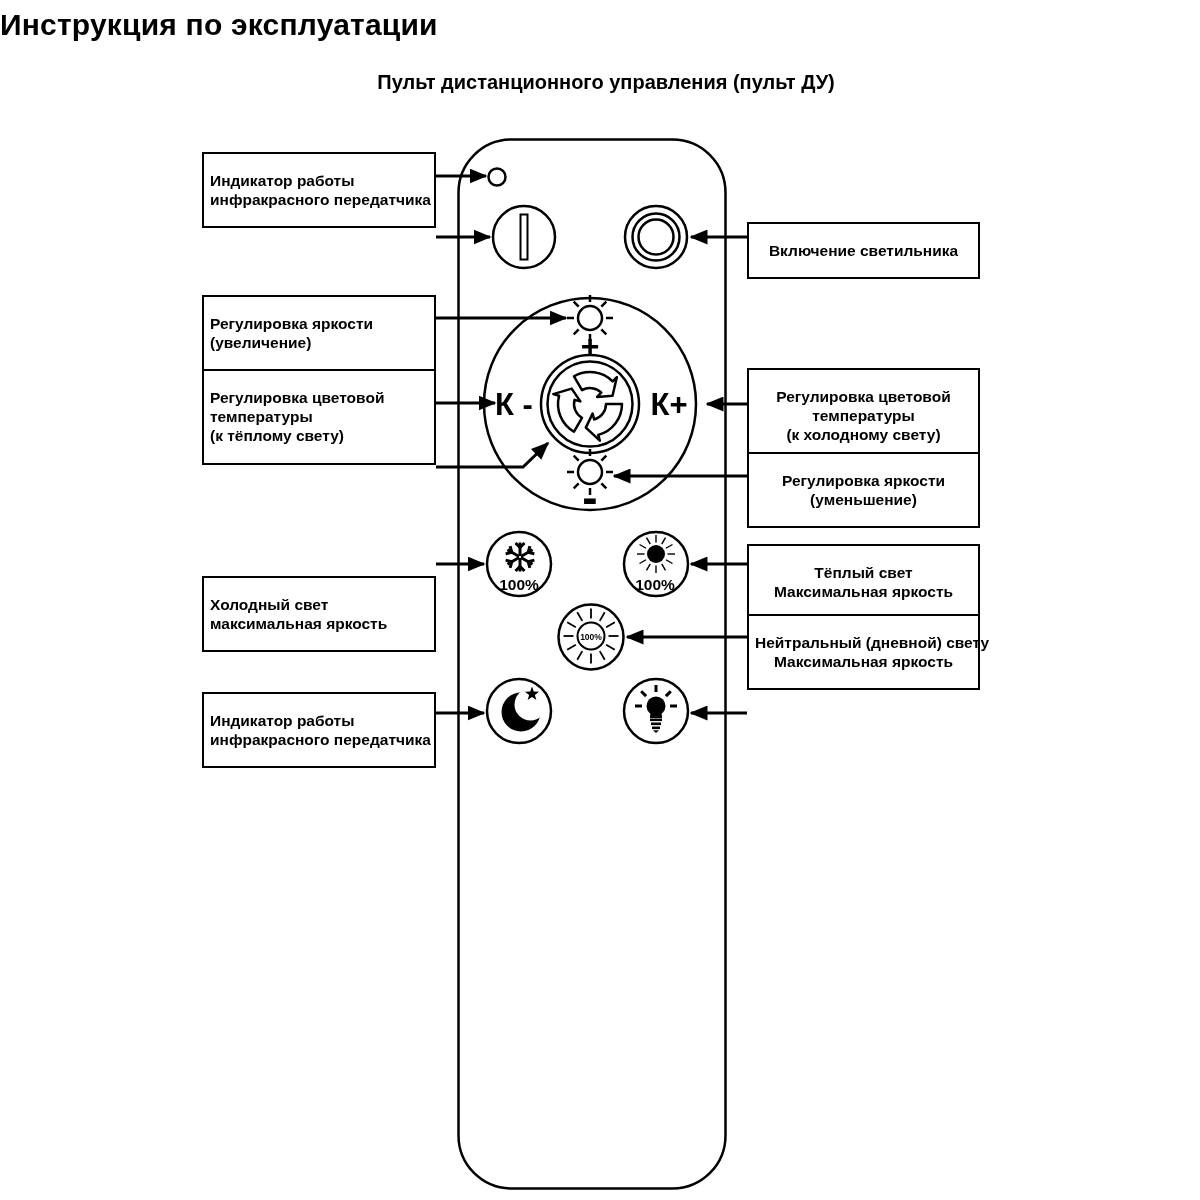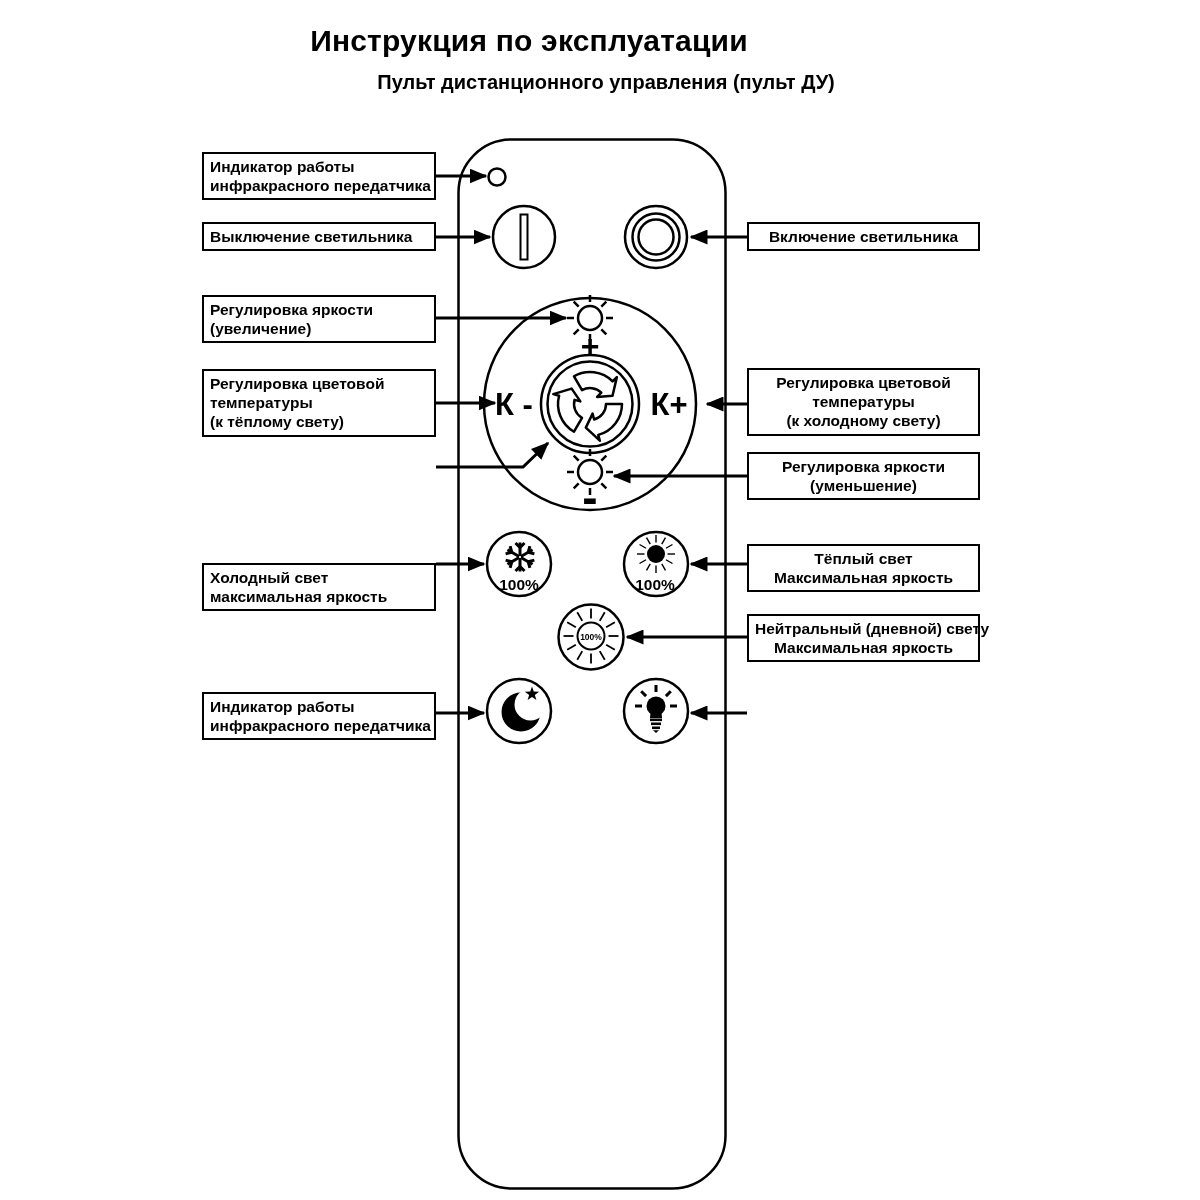--- a/index.html
+++ b/index.html
@@ -1,24 +1,24 @@
 <!DOCTYPE html>
 <html><head>
 <meta charset="utf-8">
 <style>
   html,body{margin:0;padding:0;background:#fff;}
   .page{position:relative;width:1200px;height:1200px;background:#fff;overflow:hidden;
         font-family:"Liberation Sans",sans-serif;color:#000;}
-  .title{position:absolute;top:24px;left:0;width:1058px;text-align:center;
+  .title{position:absolute;top:8px;left:0;width:1058px;
          font-size:30px;font-weight:bold;letter-spacing:.2px;}
   .subtitle{position:absolute;top:71px;left:0;width:1200px;text-align:center;
             font-size:20px;font-weight:bold;margin-left:6px;}
   svg.diagram{position:absolute;top:0;left:0;}
   .lbox{position:absolute;background:#fff;border:2px solid #000;box-sizing:border-box;
-        font-weight:bold;font-size:15.5px;line-height:1.24;padding:3px 6px;
+        font-weight:bold;font-size:15.5px;line-height:1.24;padding:17px 6px;
         white-space:pre;}
   .lbox.left{left:202px;width:234px;text-align:left;}
   .lbox.right{left:747px;width:233px;text-align:center;}
   .svgtxt{font-family:"Liberation Sans",sans-serif;font-weight:bold;fill:#000;}
 </style>
 </head>
 <body>
 
 <div class="page">
 
@@ -178,27 +178,26 @@
       <line x1="747" y1="404" x2="707" y2="404" marker-end="url(#ah)"></line>
       <line x1="747" y1="476" x2="614" y2="476" marker-end="url(#ah)"></line>
       <line x1="747" y1="564" x2="691" y2="564" marker-end="url(#ah)"></line>
       <line x1="747" y1="637" x2="627" y2="637" marker-end="url(#ah)"></line>
       <line x1="747" y1="713" x2="691" y2="713" marker-end="url(#ah)"></line>
     </g>
   </svg>
 
   <div class="lbox left" style="top:152px">Индикатор работы
 инфракрасного передатчика</div>
-  <div class="lbox left" style="top:222px">Выключение светильника</div>
   <div class="lbox left" style="top:295px">Регулировка яркости
 (увеличение)</div>
   <div class="lbox left" style="top:369px">Регулировка цветовой
 температуры
 (к тёплому свету)</div>
-  <div class="lbox left" style="top:563px">Холодный свет
+  <div class="lbox left" style="top:576px">Холодный свет
 максимальная яркость</div>
   <div class="lbox left" style="top:692px">Индикатор работы
 инфракрасного передатчика</div>
 
   <div class="lbox right" style="top:222px">Включение светильника</div>
   <div class="lbox right" style="top:368px">Регулировка цветовой
 температуры
 (к холодному свету)</div>
   <div class="lbox right" style="top:452px">Регулировка яркости
 (уменьшение)</div>

